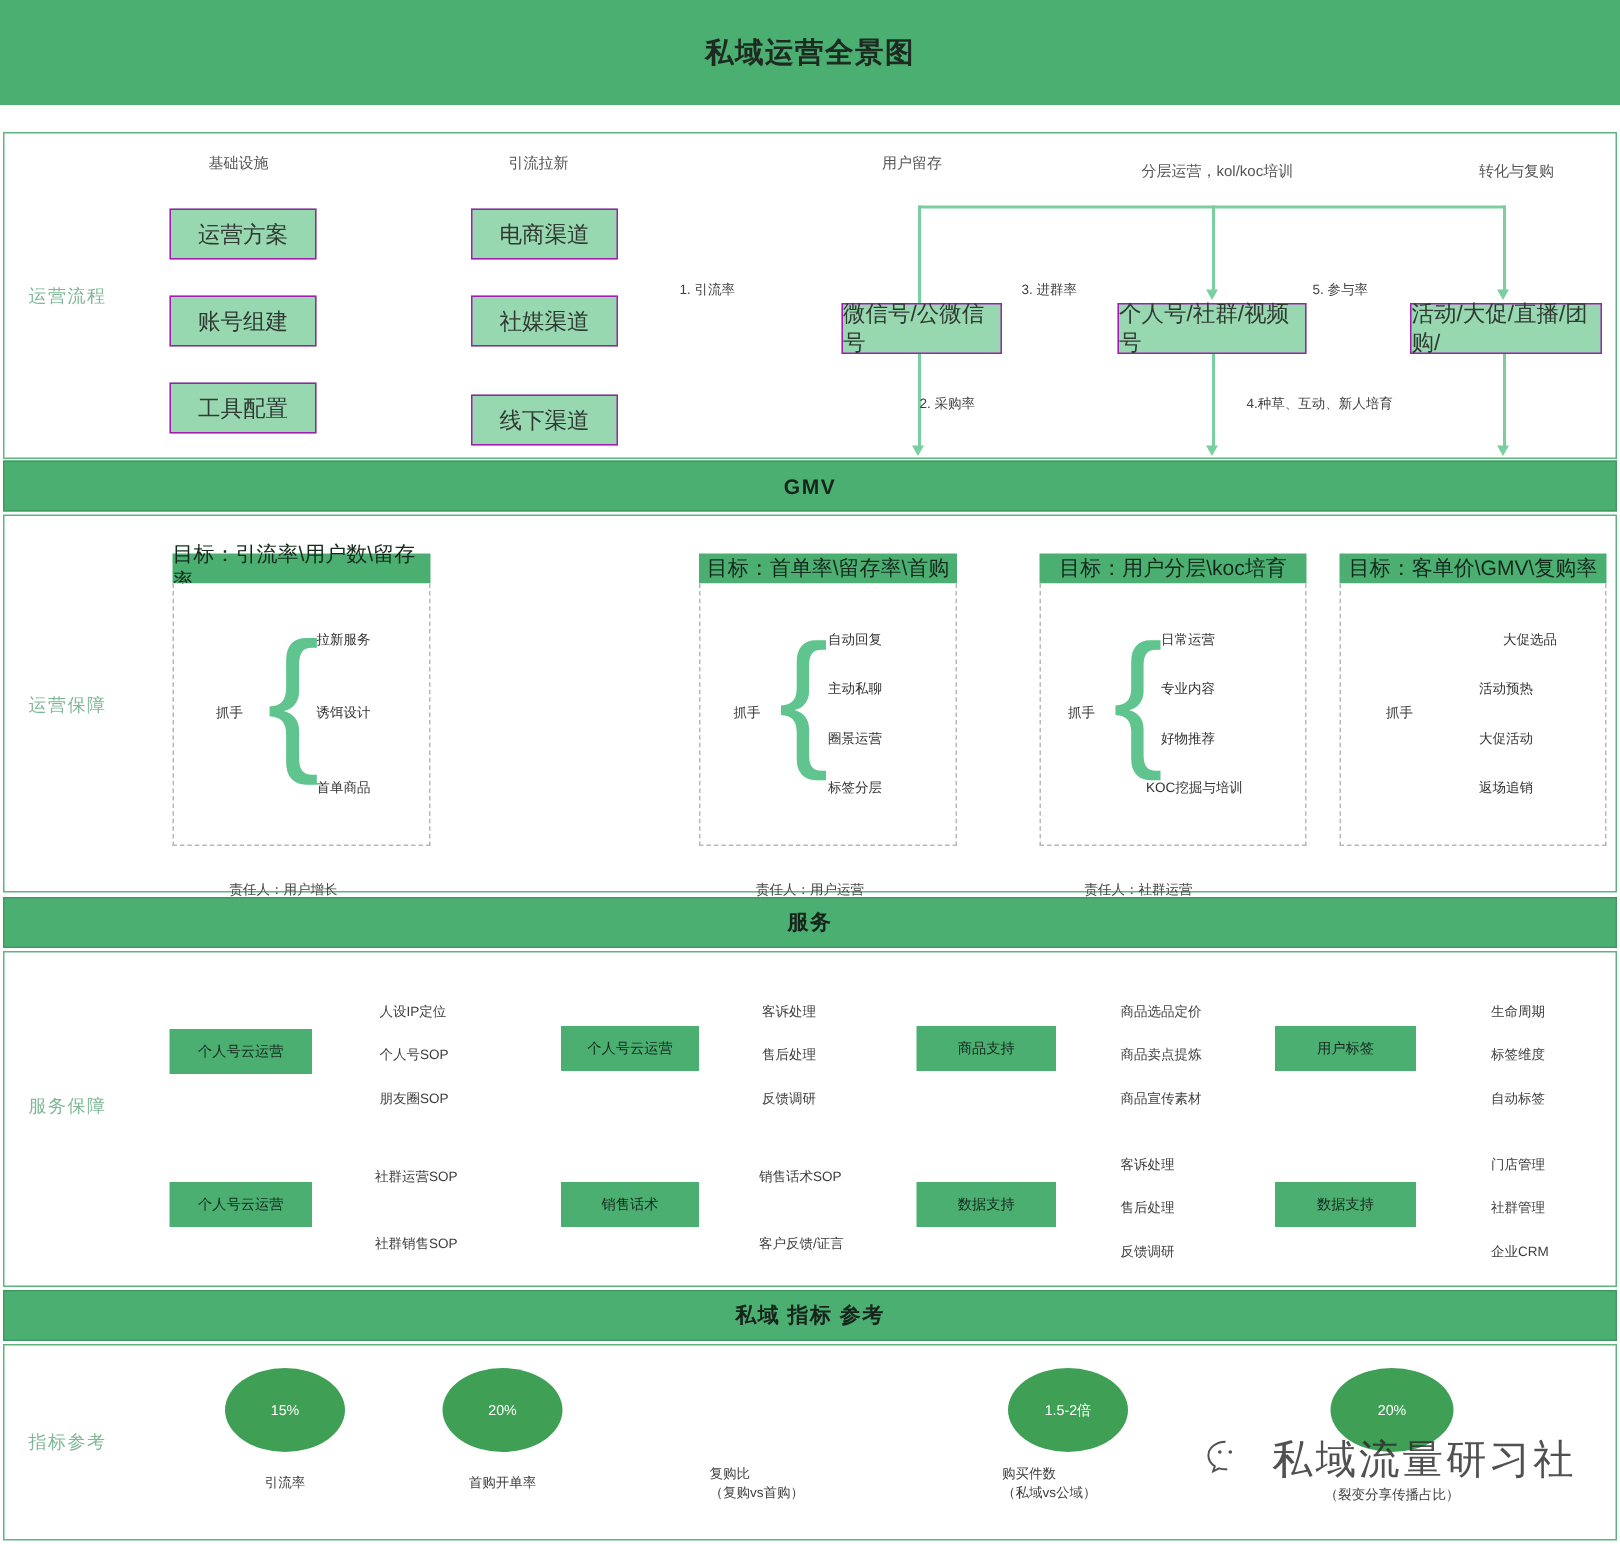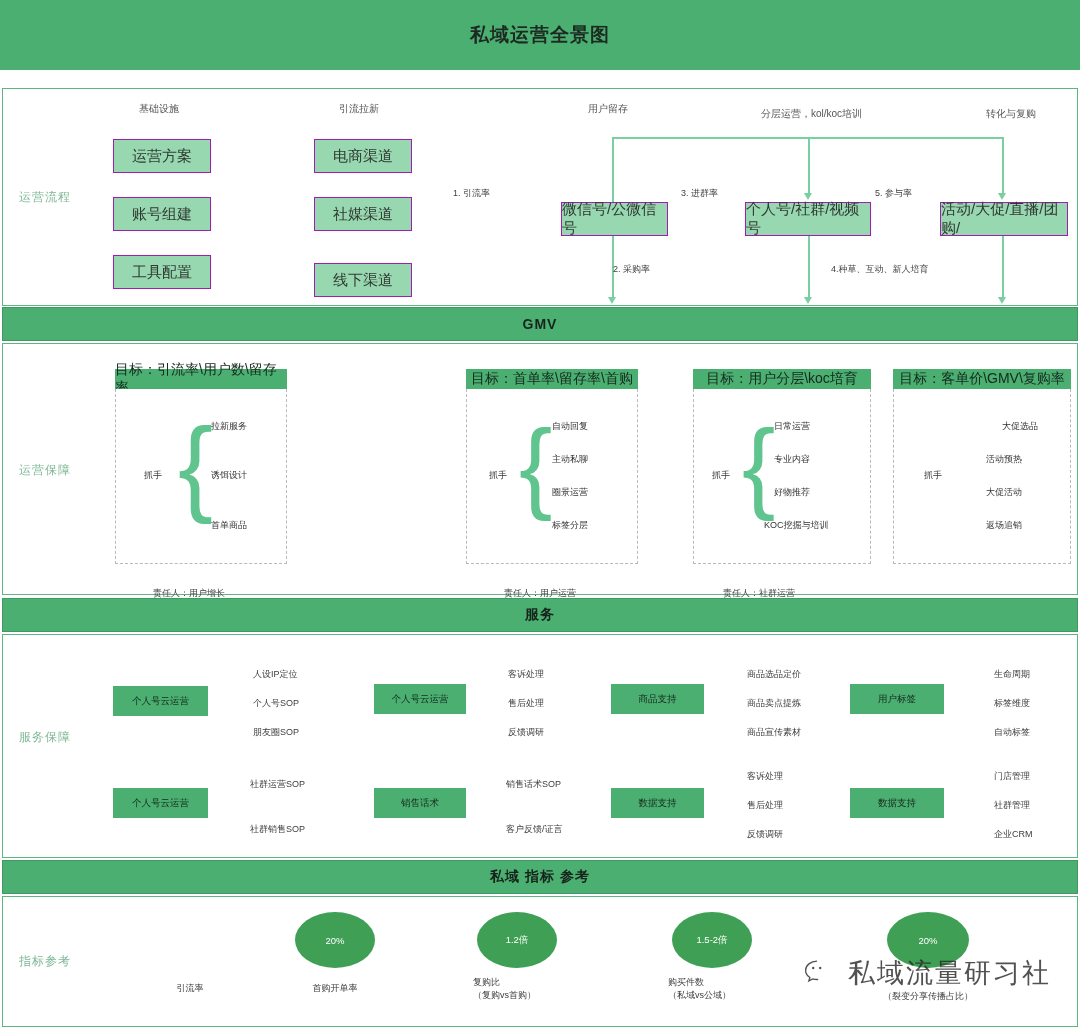--- a/index.html
+++ b/index.html
@@ -245,30 +245,30 @@
     <div class="stext" style="left:991px;top:193px;">企业CRM</div>
   </div>
 
   <div class="band" style="top:860px;height:34px;">
     <div class="band-title">私域 指标 参考</div>
   </div>
 
   <div class="section" style="top:896px;height:131px;">
     <div class="row-label" style="left:16px;top:56px;">指标参考</div>
 
+    <div class="ellipse" style="left:147px;top:15px;width:80px;height:56px;">15%</div>
     <div class="mcap" style="left:147px;top:85px;width:80px;">
       <span>引流率</span>
     </div>
 
     <div class="ellipse" style="left:292px;top:15px;width:80px;height:56px;">20%</div>
     <div class="mcap" style="left:288px;top:85px;width:88px;">
       <span>首购开单率</span>
     </div>
 
-    <div class="ellipse" style="left:474px;top:15px;width:80px;height:56px;">1.2倍</div>
     <div class="mcap" style="left:470px;top:79px;width:88px;text-align:left;">
       <span>复购比</span>
       <span class="l2">（复购vs首购）</span>
     </div>
 
     <div class="ellipse" style="left:669px;top:15px;width:80px;height:56px;">1.5-2倍</div>
     <div class="mcap" style="left:665px;top:79px;width:92px;text-align:left;">
       <span>购买件数</span>
       <span class="l2">（私域vs公域）</span>
     </div>

